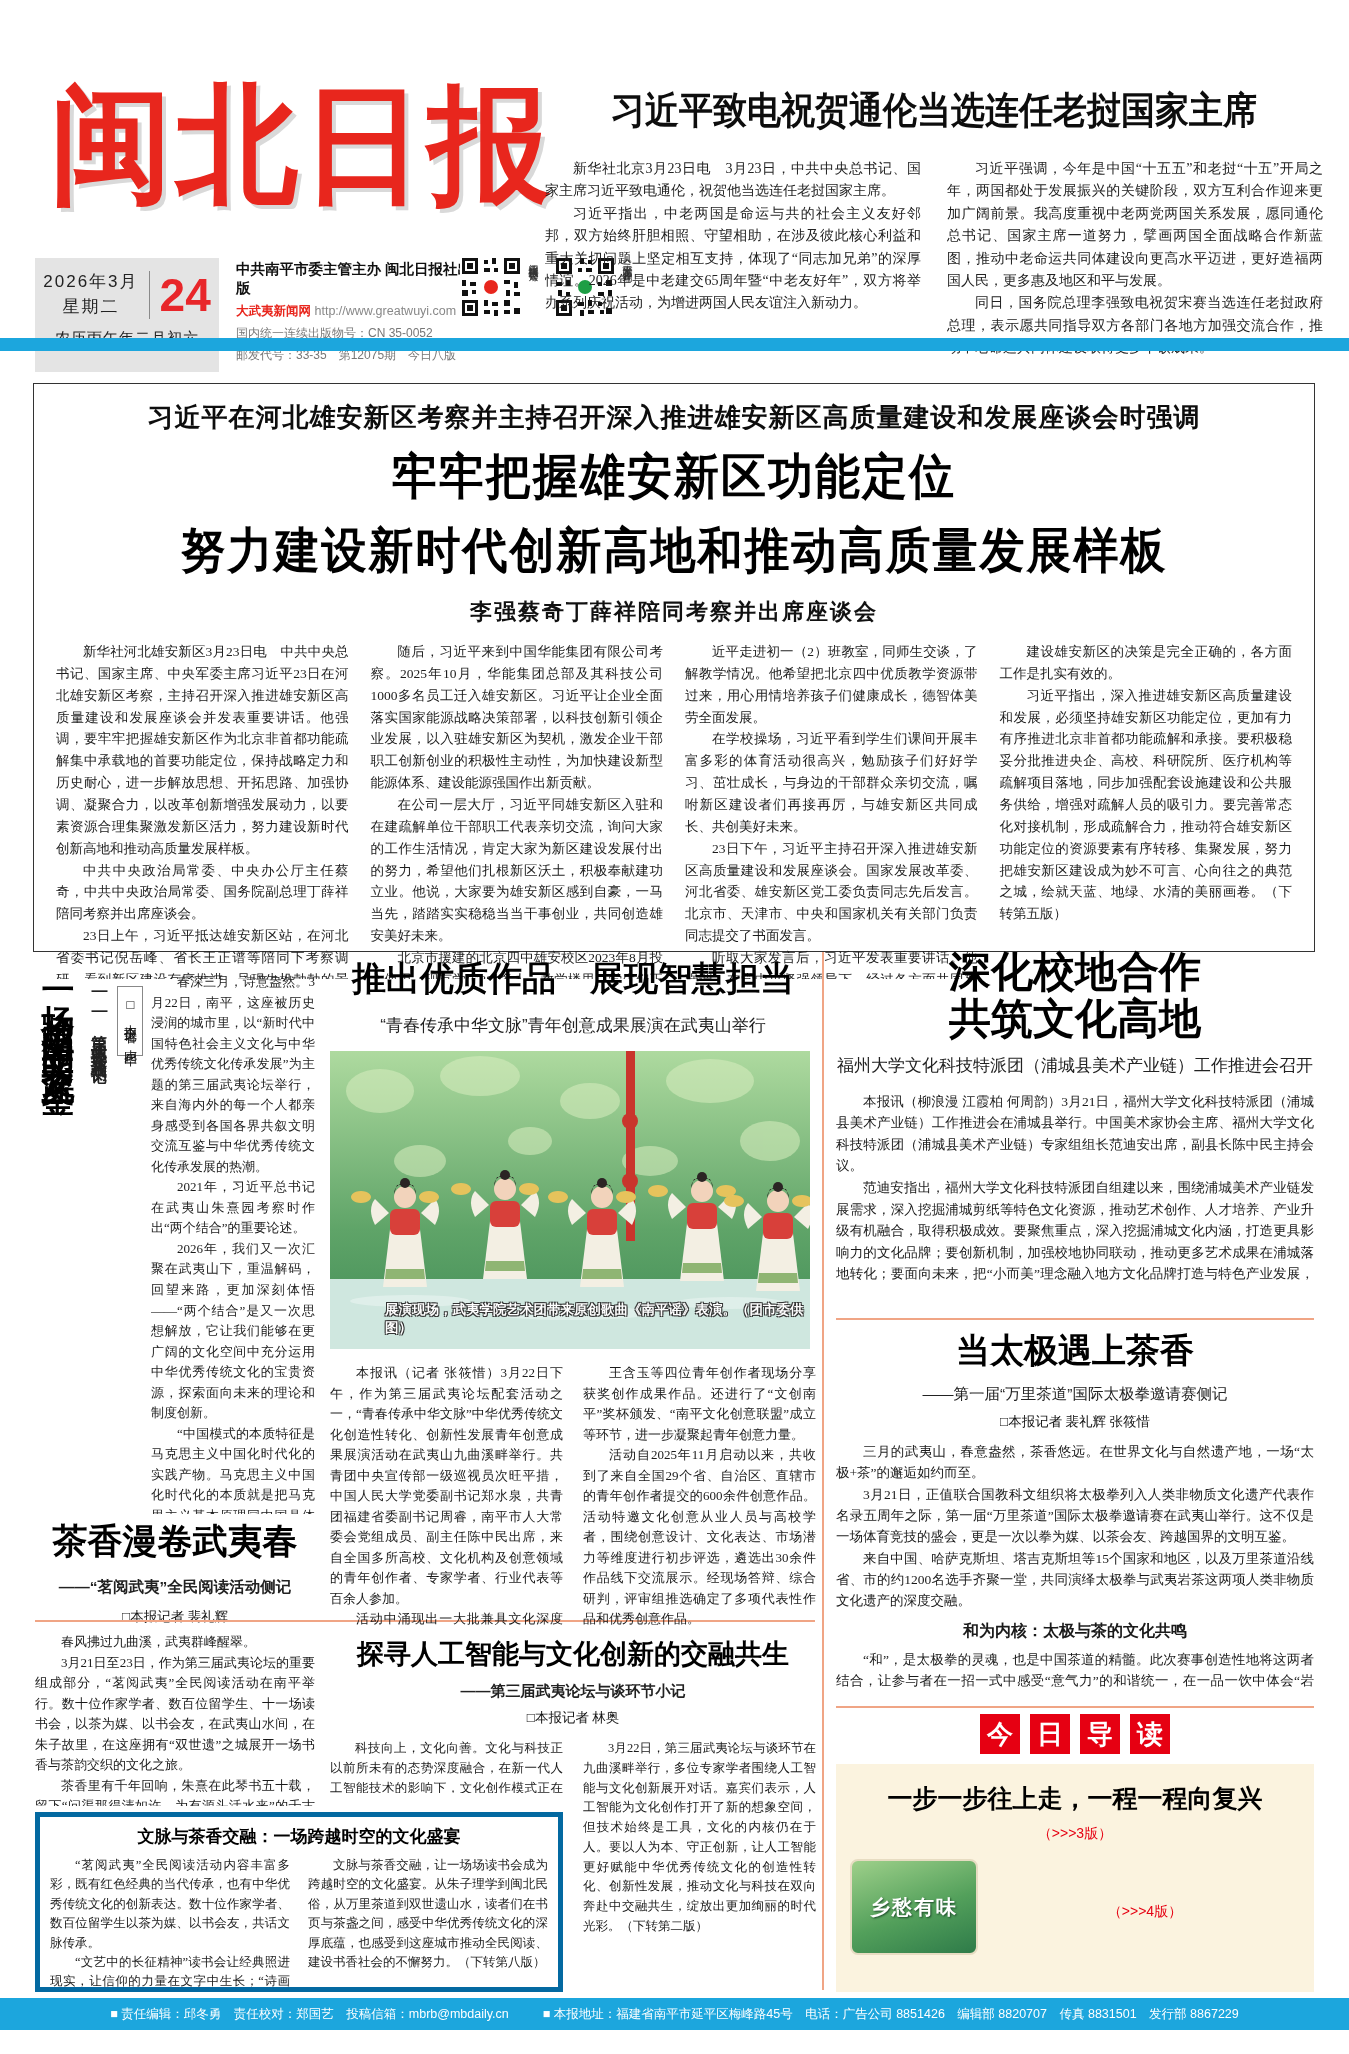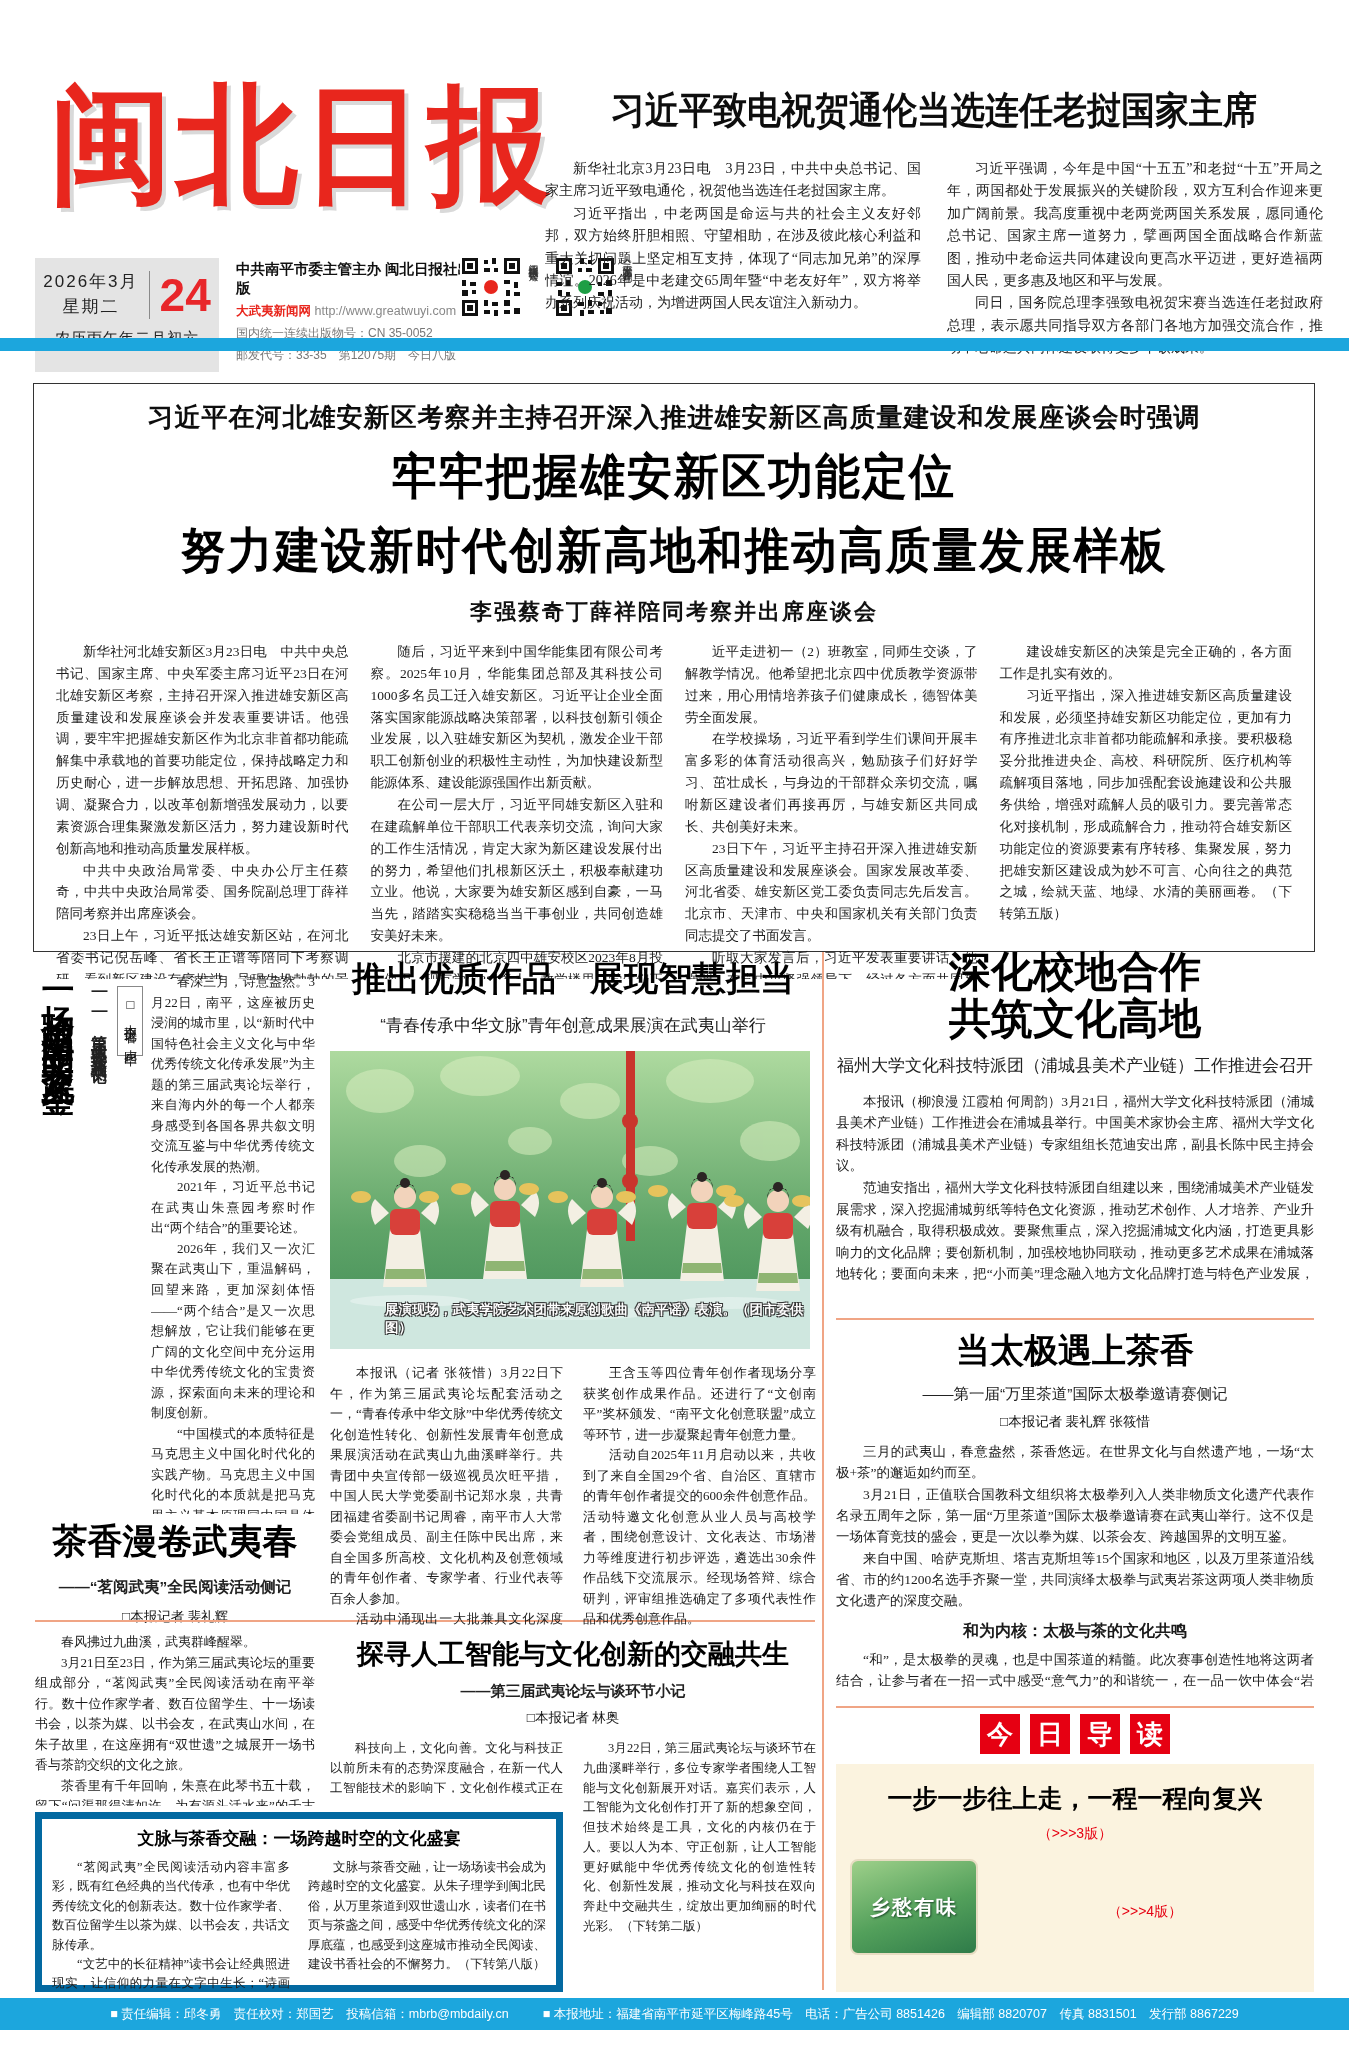--- a/index.html
+++ b/index.html
@@ -94,21 +94,21 @@
   .tea-title { font-family:"Liberation Sans",sans-serif; font-size: 35px; font-weight: 900; color:#000; white-space:nowrap; }
   .tea-sub { font-family:"Liberation Sans",sans-serif; font-size: 15.5px; font-weight:bold; color:#222; margin-top: 12px; white-space:nowrap; }
   .tea-byline { font-size: 13.5px; color:#111; margin-top: 10px; }
   .tea-body { position:absolute; left:35px; top: 1632px; width: 280px; height: 174px; overflow:hidden; font-size: 13px; line-height:1.58; text-align:justify; }
 
   .rule-orange-h { position:absolute; background:#f0a585; height: 2px; }
   .rule-orange-v { position:absolute; background:#f0a585; width: 2px; }
 
   .feast-box {
     position:absolute; left: 35px; top: 1812px; width: 528px; height: 180px;
-    border: 7px solid #0369a1; padding: 8px 10px;
+    border: 5px solid #0369a1; padding: 8px 10px;
   }
   .feast-header { font-family:"Liberation Sans",sans-serif; font-size: 17px; font-weight: 900; text-align:center; color:#000; }
   .feast-cols { display:flex; gap: 18px; margin-top: 8px; height: 138px; overflow:hidden; }
   .feast-cols .col { flex:1; font-size: 12.5px; line-height: 1.55; text-align: justify; color:#222; }
 
   .youth { position:absolute; left: 330px; top: 956px; width: 486px; }
   .youth-title { font-family:"Liberation Sans",sans-serif; font-size: 34px; font-weight: 900; text-align:center; color:#000; white-space:nowrap; }
   .youth-sub { font-family:"Liberation Sans",sans-serif; font-size: 17px; color:#222; text-align:center; margin-top: 12px; white-space:nowrap; }
   .photo { position: relative; margin-top: 14px; width: 480px; height: 298px; overflow:hidden; }
   .photo-caption {

